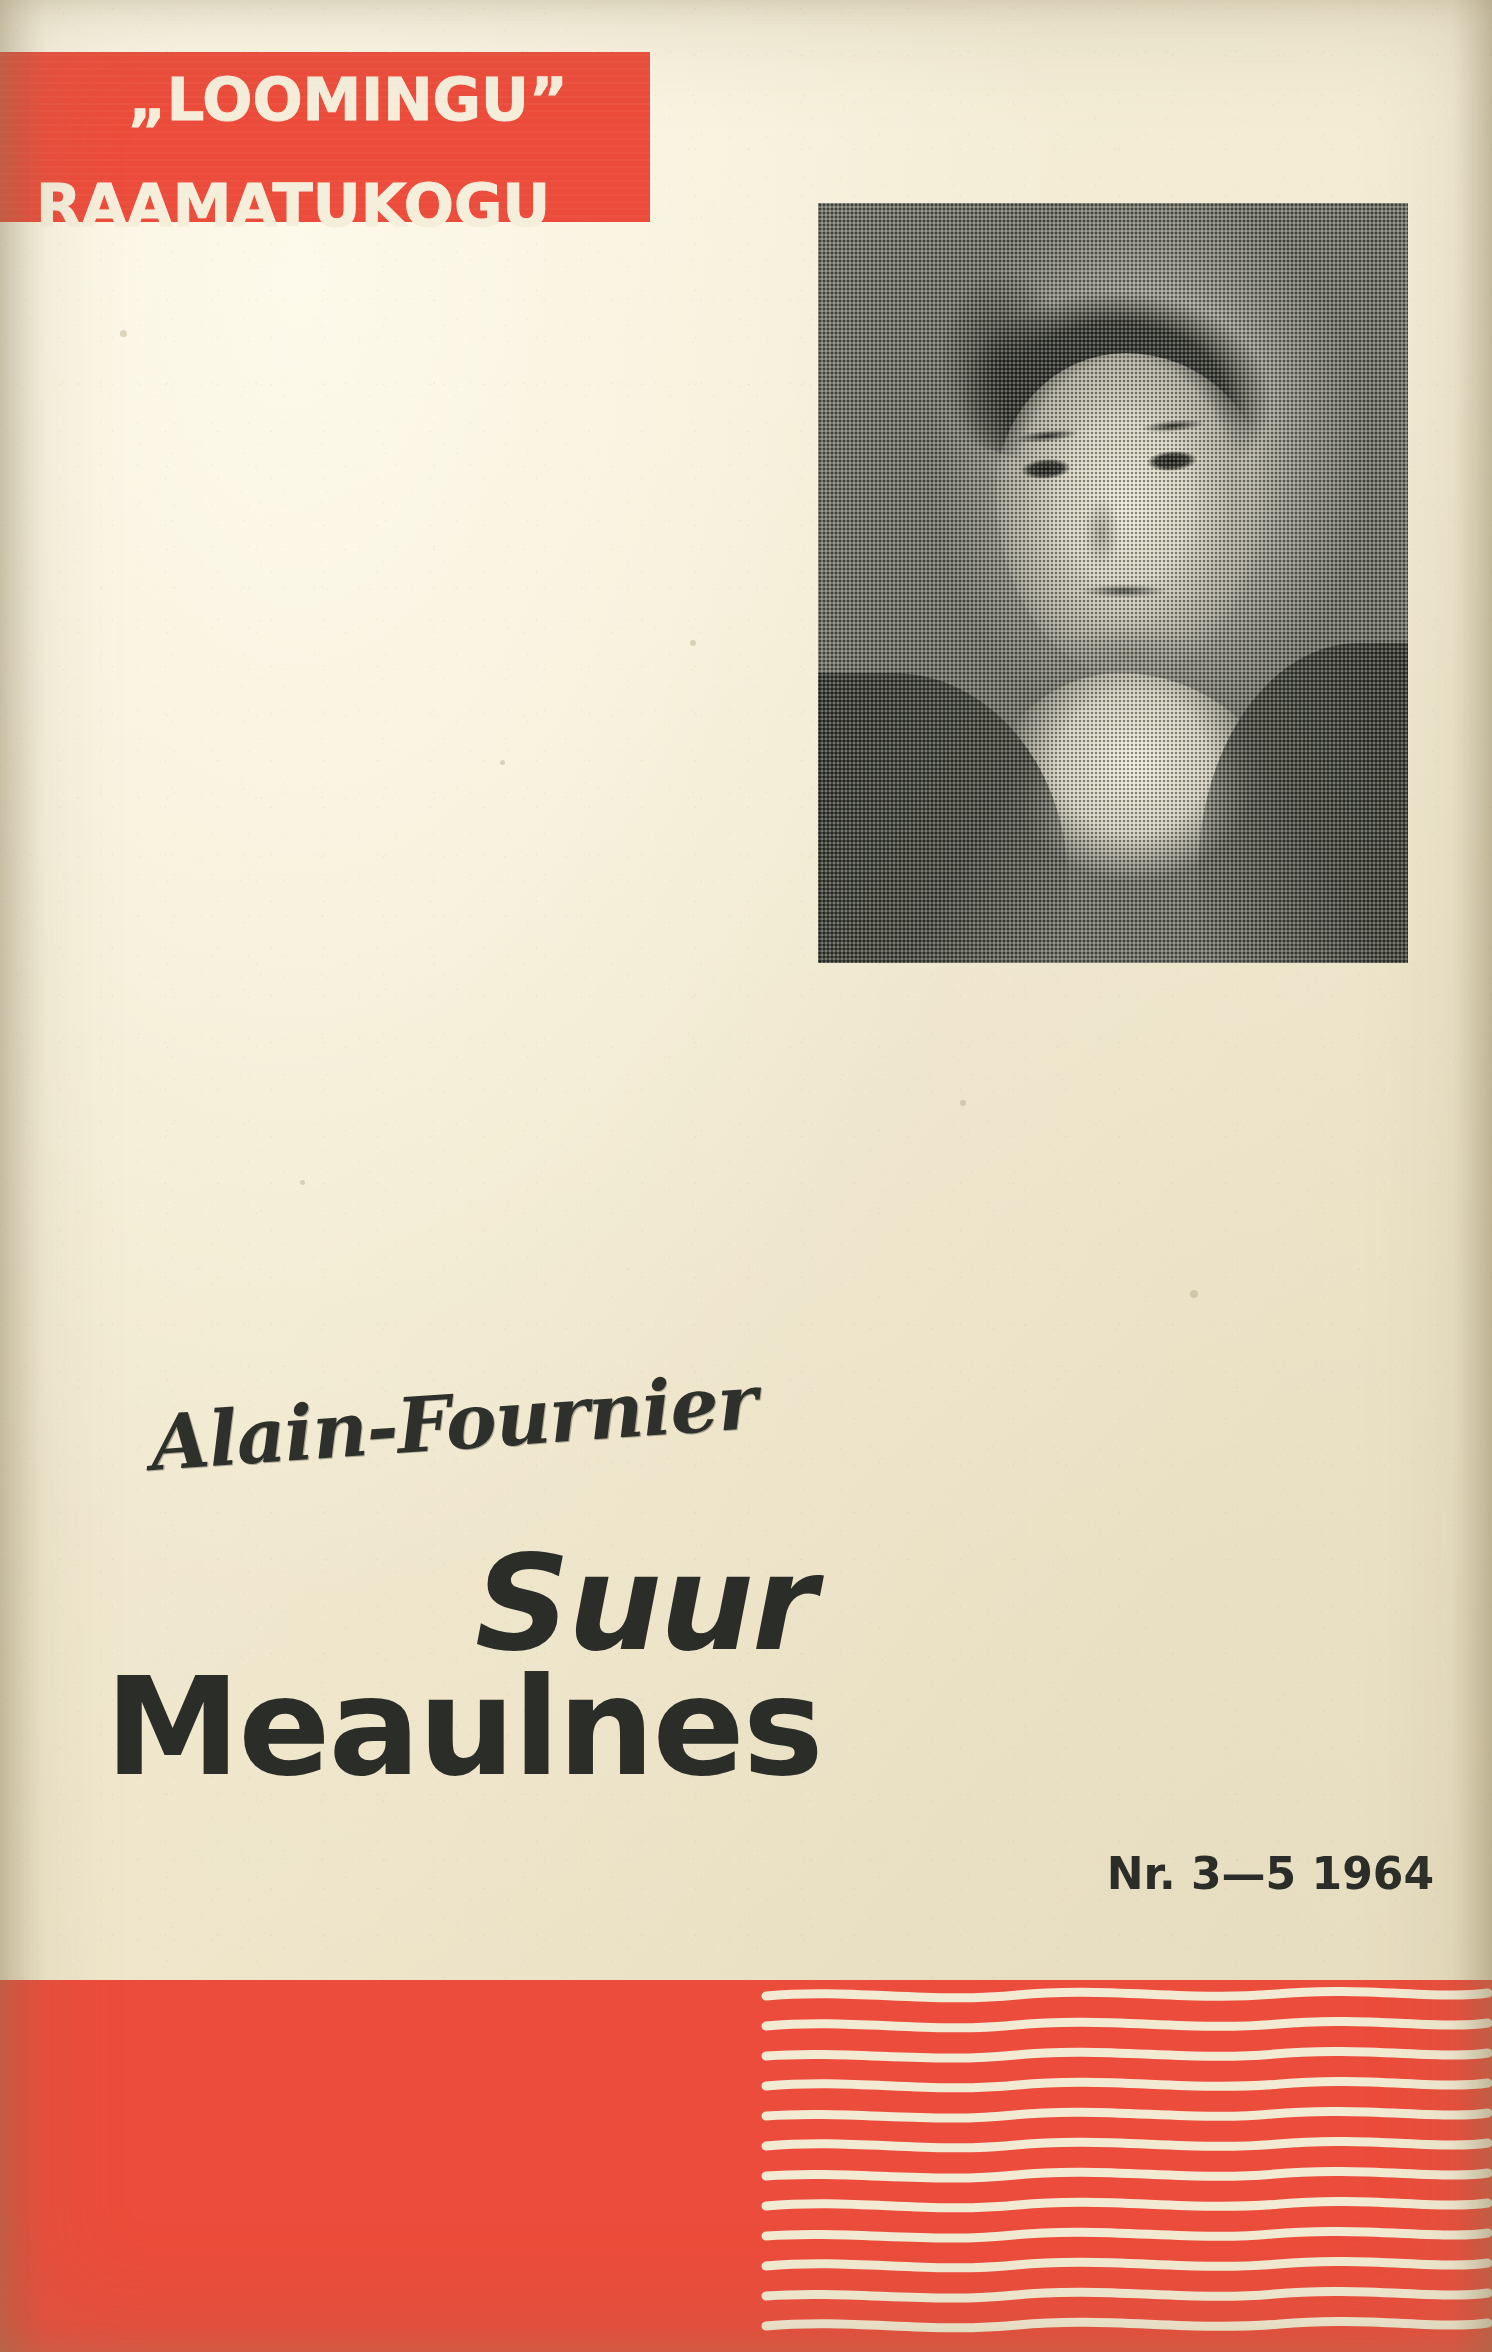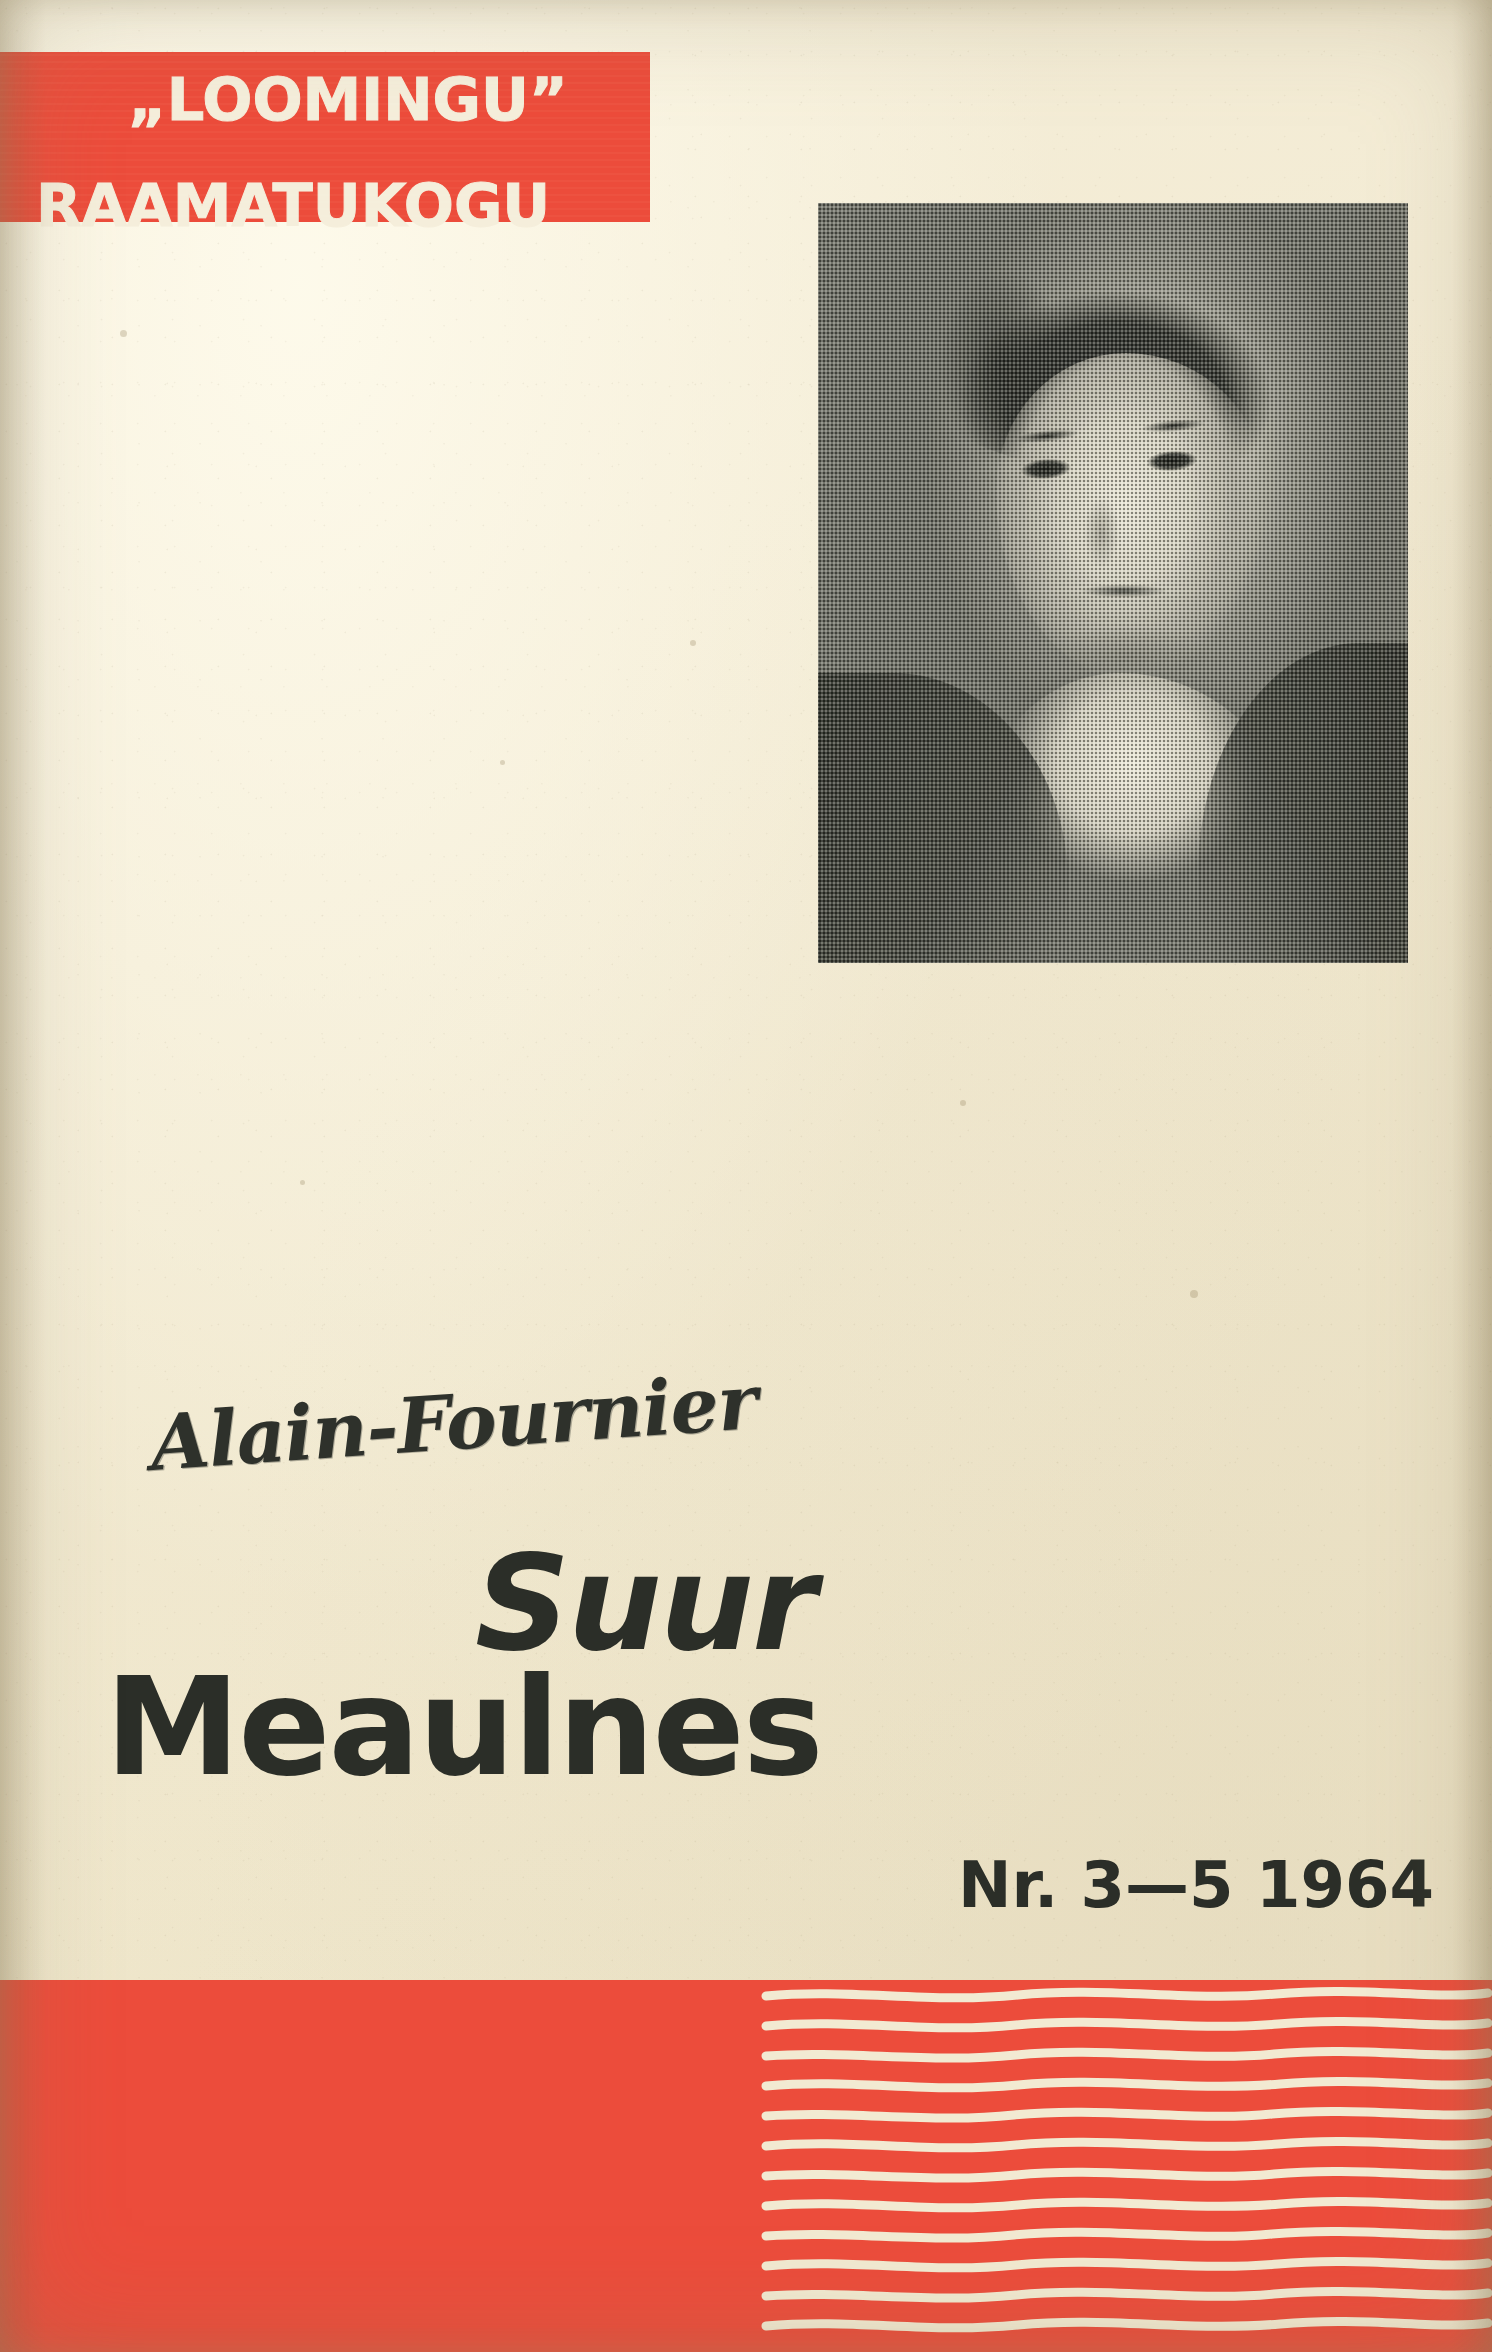--- a/index.html
+++ b/index.html
@@ -233,21 +233,21 @@
     letter-spacing: -2px;
   }
 
   
   .issue-no {
     position: absolute;
     right: 58px;
     top: 1848px;
     font-family: "DejaVu Sans", sans-serif;
     font-weight: bold;
-    font-size: 64px;
+    font-size: 44px;
     color: #2b2e28;
     letter-spacing: 0px;
     white-space: nowrap;
   }
 
   
   .bottom-band {
     position: absolute;
     left: 0;
     bottom: 0;

